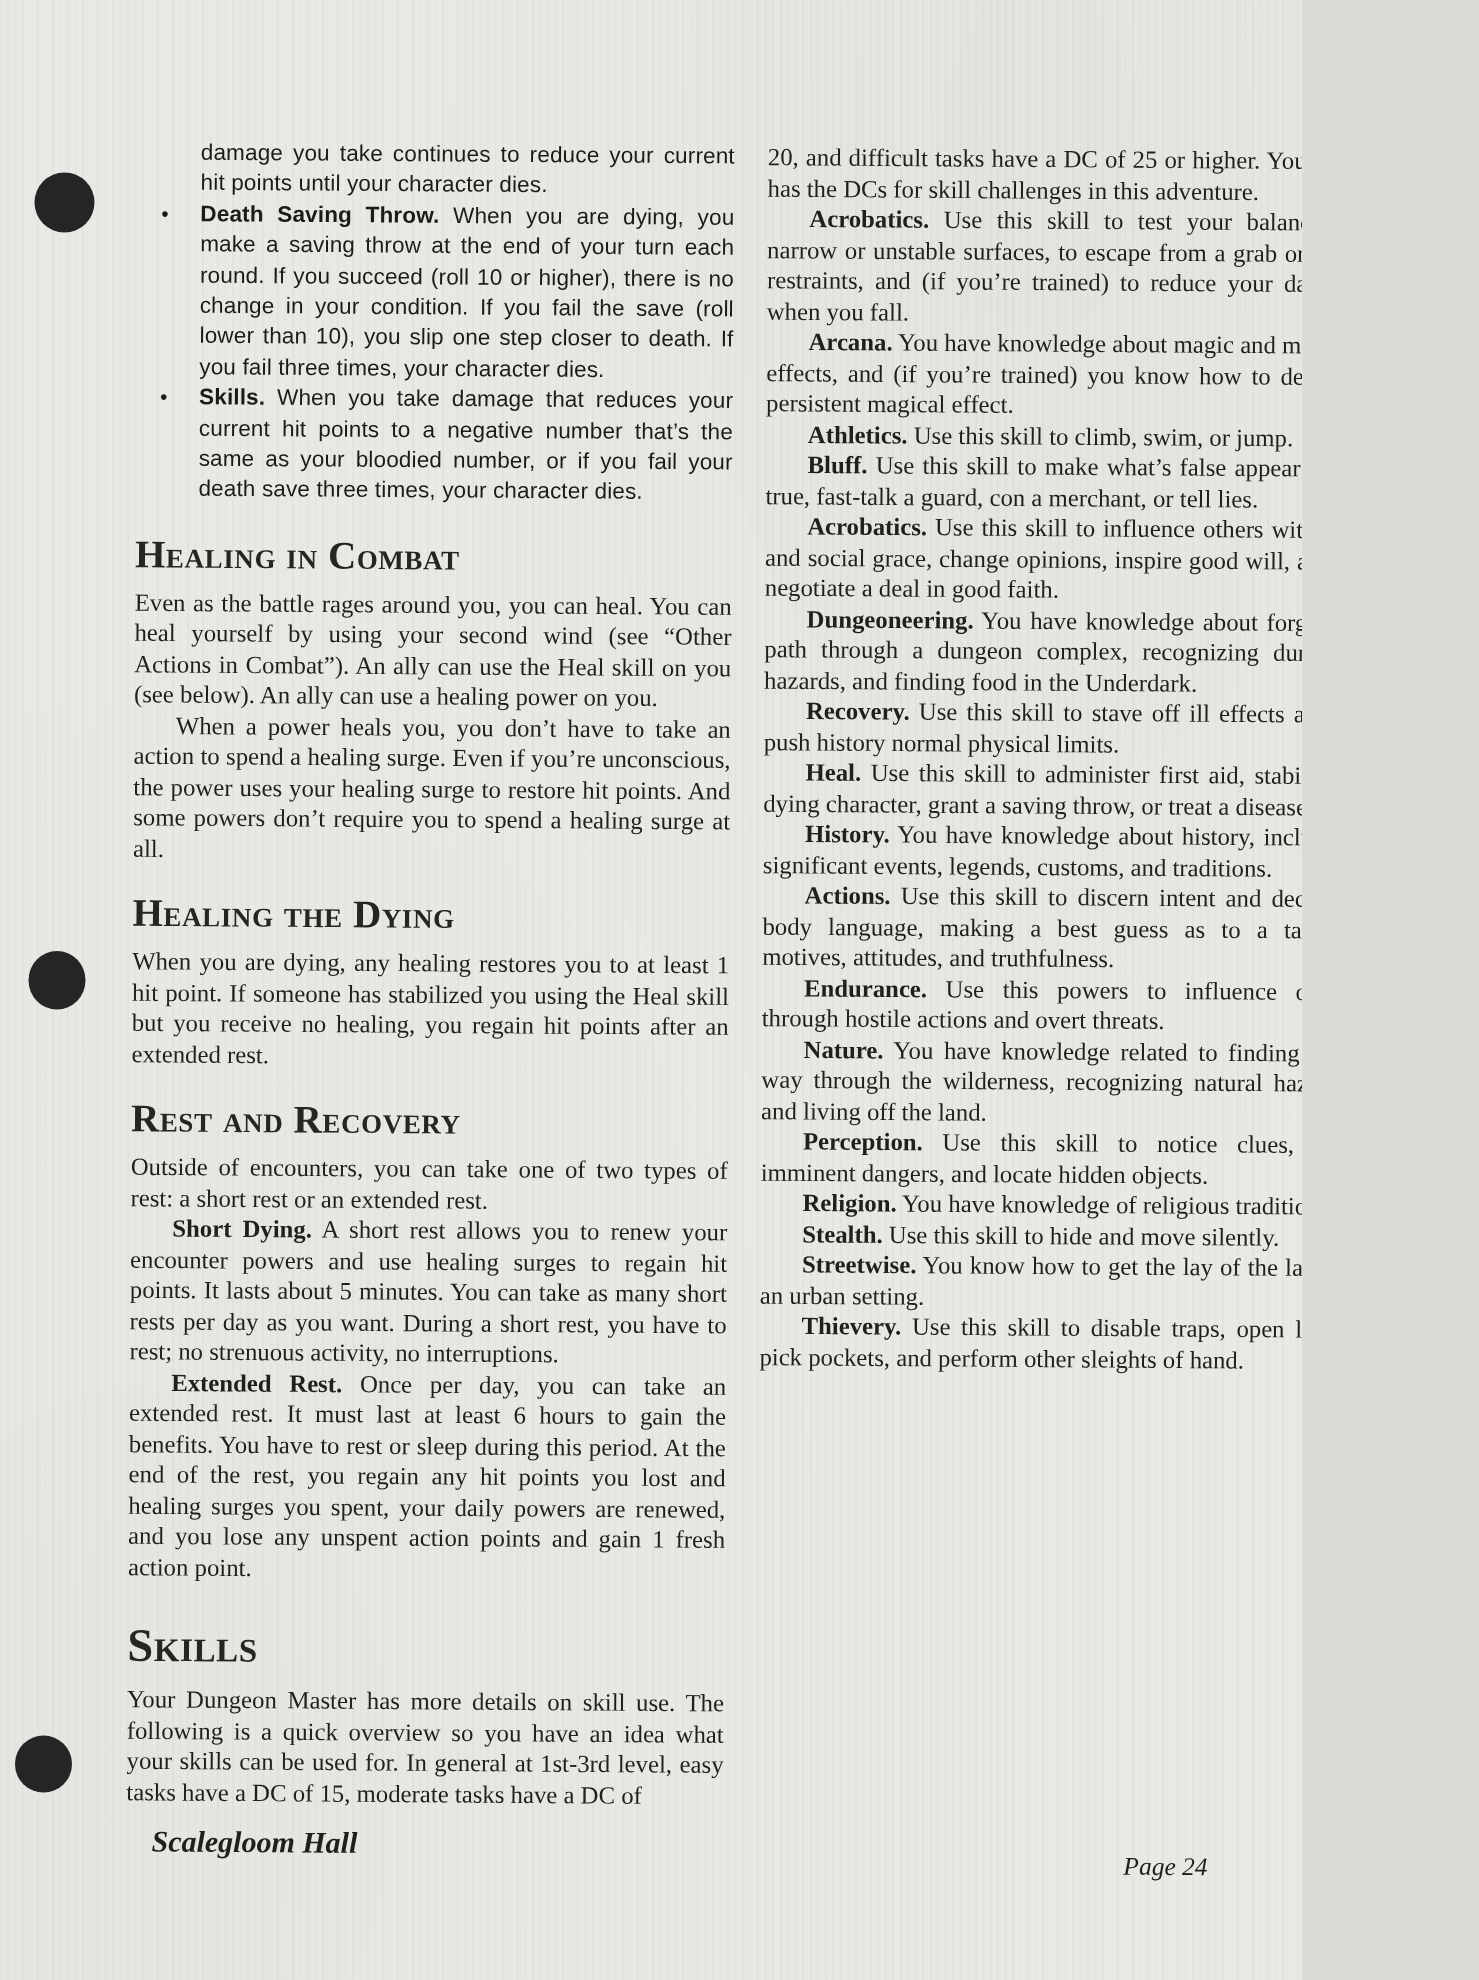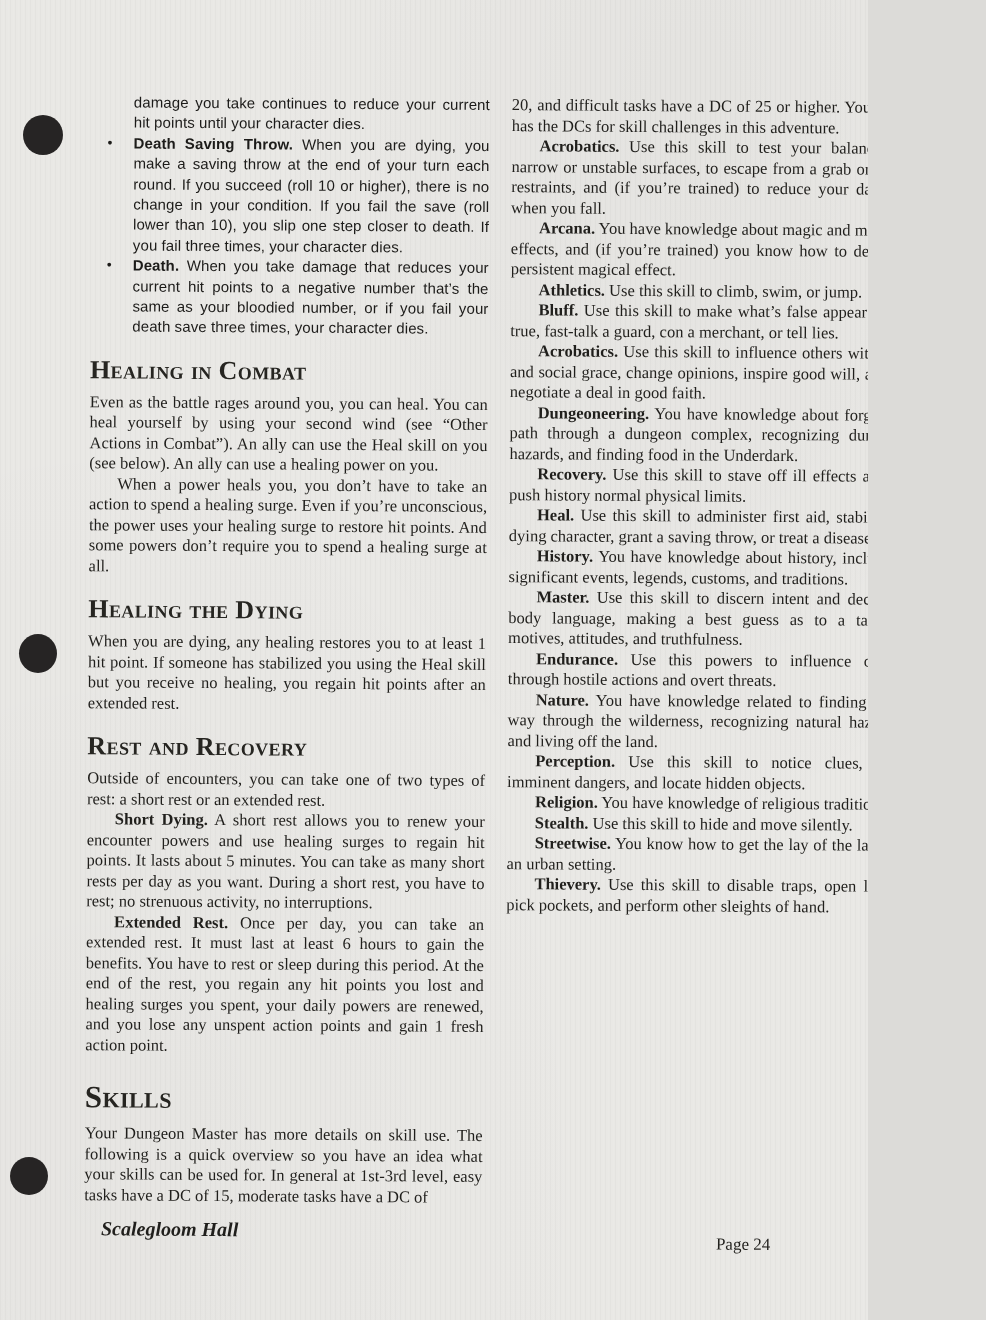--- a/index.html
+++ b/index.html
@@ -48,22 +48,22 @@
     font-family:"Liberation Serif",serif;font-variant:small-caps;
     font-weight:bold;font-size:26px;line-height:1;
     letter-spacing:0.4px;margin:20px 0 9px 0;color:#262521;
   }
   h2.big{font-size:31px;margin:26px 0 11px 0;}
   .footer-left{
     position:absolute;left:105px;top:1220px;
     font-style:italic;font-size:20px;color:#201f1c;font-weight:bold;
   }
   .footer-right{
-    position:absolute;left:720px;top:1233px;
-    font-size:17px;color:#201f1c;
+    position:absolute;left:753px;top:1233px;
+    font-size:17px;color:#201f1c;font-style:italic;
   }
 </style>
 </head>
 <body>
 
 <div class="page">
 
   <div class="hole hole1"></div>
   <div class="hole hole2"></div>
   <div class="hole hole3"></div>
@@ -73,21 +73,21 @@
     <div class="col col-left">
 
       <div class="rules-list">
         <p>damage you take continues to reduce your current hit points until your character dies.</p>
         <div class="li">
           <span class="marker">•</span>
           <p><span class="lead">Death Saving Throw.</span> <span>When you are dying, you make a saving throw at the end of your turn each round. If you succeed (roll 10 or higher), there is no change in your condition. If you fail the save (roll lower than 10), you slip one step closer to death. If you fail three times, your character dies.</span></p>
         </div>
         <div class="li">
           <span class="marker">•</span>
-          <p><span class="lead">Death.</span> <span>When you take damage that reduces your current hit points to a negative number that’s the same as your bloodied number, or if you fail your death save three times, your character dies.</span></p>
+          <p><span class="lead">Skills.</span> <span>When you take damage that reduces your current hit points to a negative number that’s the same as your bloodied number, or if you fail your death save three times, your character dies.</span></p>
         </div>
       </div>
 
       <h2>Healing in Combat</h2>
       <p>Even as the battle rages around you, you can heal. You can heal yourself by using your second wind (see “Other Actions in Combat”). An ally can use the Heal skill on you (see below). An ally can use a healing power on you.</p>
       <p class="ind">When a power heals you, you don’t have to take an action to spend a healing surge. Even if you’re unconscious, the power uses your healing surge to restore hit points. And some powers don’t require you to spend a healing surge at all.</p>
 
       <h2>Healing the Dying</h2>
       <p>When you are dying, any healing restores you to at least 1 hit point. If someone has stabilized you using the Heal skill but you receive no healing, you regain hit points after an extended rest.</p>
 
@@ -105,21 +105,21 @@
 
       <p class="ind"><span class="lead">Acrobatics.</span> <span>Use this skill to test your balance on narrow or unstable surfaces, to escape from a grab or from restraints, and (if you’re trained) to reduce your damage when you fall.</span></p>
       <p class="ind"><span class="lead">Arcana.</span> <span>You have knowledge about magic and magical effects, and (if you’re trained) you know how to detect a persistent magical effect.</span></p>
       <p class="ind"><span class="lead">Athletics.</span> <span>Use this skill to climb, swim, or jump.</span></p>
       <p class="ind"><span class="lead">Bluff.</span> <span>Use this skill to make what’s false appear to be true, fast-talk a guard, con a merchant, or tell lies.</span></p>
       <p class="ind"><span class="lead">Acrobatics.</span> <span>Use this skill to influence others with tact and social grace, change opinions, inspire good will, and to negotiate a deal in good faith.</span></p>
       <p class="ind"><span class="lead">Dungeoneering.</span> <span>You have knowledge about forging a path through a dungeon complex, recognizing dungeon hazards, and finding food in the Underdark.</span></p>
       <p class="ind"><span class="lead">Recovery.</span> <span>Use this skill to stave off ill effects and to push history normal physical limits.</span></p>
       <p class="ind"><span class="lead">Heal.</span> <span>Use this skill to administer first aid, stabilize a dying character, grant a saving throw, or treat a disease.</span></p>
       <p class="ind"><span class="lead">History.</span> <span>You have knowledge about history, including significant events, legends, customs, and traditions.</span></p>
-      <p class="ind"><span class="lead">Master.</span> <span>Use this skill to discern intent and decipher body language, making a best guess as to a target’s motives, attitudes, and truthfulness.</span></p>
+      <p class="ind"><span class="lead">Actions.</span> <span>Use this skill to discern intent and decipher body language, making a best guess as to a target’s motives, attitudes, and truthfulness.</span></p>
       <p class="ind"><span class="lead">Endurance.</span> <span>Use this powers to influence others through hostile actions and overt threats.</span></p>
       <p class="ind"><span class="lead">Nature.</span> <span>You have knowledge related to finding your way through the wilderness, recognizing natural hazards, and living off the land.</span></p>
       <p class="ind"><span class="lead">Perception.</span> <span>Use this skill to notice clues, spot imminent dangers, and locate hidden objects.</span></p>
       <p class="ind"><span class="lead">Religion.</span> <span>You have knowledge of religious traditions.</span></p>
       <p class="ind"><span class="lead">Stealth.</span> <span>Use this skill to hide and move silently.</span></p>
       <p class="ind"><span class="lead">Streetwise.</span> <span>You know how to get the lay of the land in an urban setting.</span></p>
       <p class="ind"><span class="lead">Thievery.</span> <span>Use this skill to disable traps, open locks, pick pockets, and perform other sleights of hand.</span></p>
     </div>
 
     <div class="footer-left">Scalegloom Hall</div>

